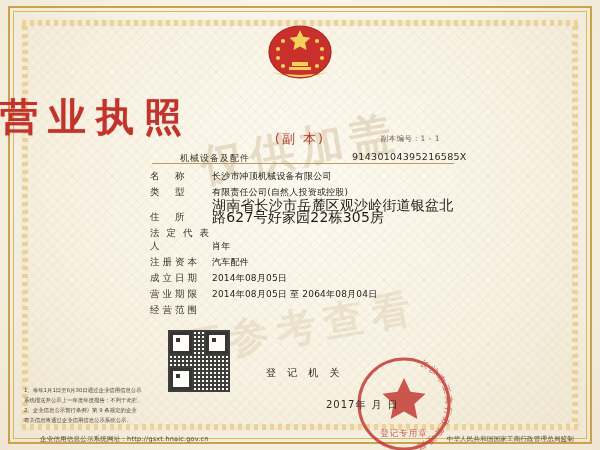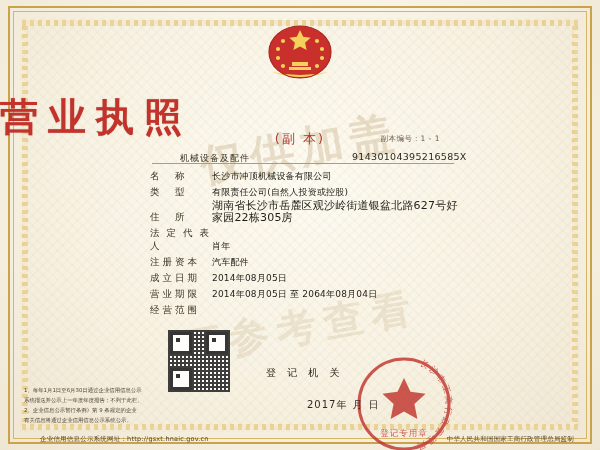--- a/index.html
+++ b/index.html
@@ -106,21 +106,21 @@
   }
   .label{
     width:62px;flex:0 0 62px;
     font-size:9.5px;color:#3a3324;letter-spacing:3px;
     text-align:justify;line-height:13px;padding-top:1px;
   }
   .value{
     flex:1;font-size:9px;color:#1f1d17;line-height:12px;
     letter-spacing:.2px;
   }
-  .value.small{font-size:11px;line-height:11.5px;}
+  .value.small{font-size:14px;line-height:11.5px;}
   .value.scope{font-size:7.6px;line-height:10.6px;text-align:justify;}
   
   .qr{
     position:absolute;left:168px;top:330px;width:62px;height:62px;
     background:
       repeating-linear-gradient(0deg,#2b2b2b 0 2px,transparent 2px 4px),
       repeating-linear-gradient(90deg,#2b2b2b 0 2px,transparent 2px 4px);
     background-color:#fff;
     opacity:.9;
   }
@@ -134,21 +134,21 @@
     position:absolute;left:266px;top:366px;
     font-size:10px;color:#2e2920;letter-spacing:4px;
   }
   
   .seal{
     position:absolute;left:352px;top:352px;width:104px;height:104px;
   }
   .seal svg{display:block;}
   
   .datebox{
-    position:absolute;left:307px;top:398px;
+    position:absolute;left:326px;top:398px;
     font-size:10px;color:#2e2920;letter-spacing:6px;
   }
   .datebox .y{letter-spacing:1px;}
   
   .notes{
     position:absolute;left:24px;top:386px;width:150px;
     font-size:5.4px;color:#4d4staticb;color:#4d4437;line-height:8px;
   }
   .notes p{margin:0 0 2px 0;}
   

